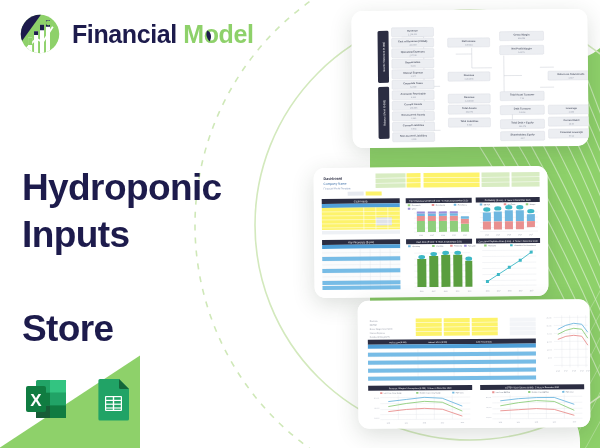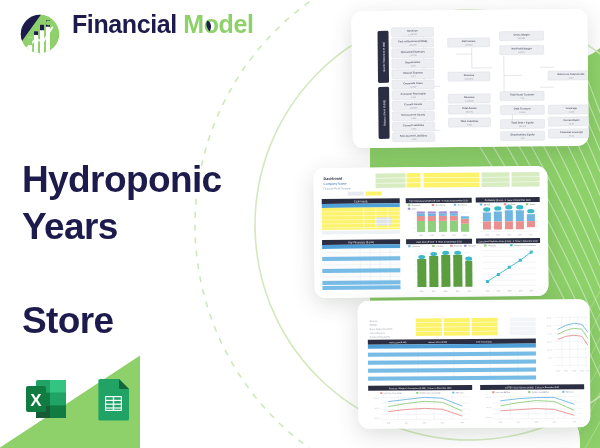--- a/index.html
+++ b/index.html
@@ -26,31 +26,31 @@
   }
   .green-wedge{
     position:absolute;left:-10px;bottom:-6px;width:150px;height:120px;
     background:#8ed16a;
   }
 
   
   .arcs{position:absolute;left:0;top:0;width:600px;height:448px;}
 
   
-  .logo{position:absolute;left:18px;top:12px;display:flex;align-items:flex-start;gap:10px;}
+  .logo{position:absolute;left:18px;top:12px;display:flex;align-items:center;gap:10px;}
   .logo-mark{width:44px;height:44px;flex:0 0 44px;}
   .logo-text{font-size:25px;font-weight:700;letter-spacing:-.4px;white-space:nowrap;line-height:1;}
   .lt-dark{color:#1d1b4c;}
   .lt-green{color:#8ed16a;}
   .logo-word{position:relative;display:inline-block;}
   .leaf-o{position:absolute;left:0;top:0;}
 
   
   .headline{
-    position:absolute;left:22px;top:132px;width:250px;
+    position:absolute;left:22px;top:140px;width:250px;
     font-size:37px;line-height:1.27;font-weight:700;color:#1d1b4c;
     letter-spacing:-.6px;
   }
 
   
   .filetypes{position:absolute;left:22px;top:375px;display:flex;gap:18px;}
   .ft{width:48px;height:48px;}
 
   
   .card{
@@ -129,21 +129,21 @@
     </svg>
     <div class="logo-text">
       <span class="lt-dark">Financial</span><span>&nbsp;</span><span class="logo-word"><span class="lt-green">Model</span><svg class="leaf-o" width="70" height="30" viewBox="0 0 70 30">
             <path d="M24.5 8.5 C 28.5 10.5 29 16 26.5 19.5 C 24 16.5 22 12 24.5 8.5 Z" fill="#1d1b4c"></path>
           </svg></span>
     </div>
   </div>
 
   <h1 class="headline">
     <span>Hydroponic</span><br>
-    <span>Years</span><br>
+    <span>Inputs</span><br>
     <br>
     <span>Store</span>
   </h1>
 
   <div class="filetypes">
     <svg class="ft" viewBox="0 0 48 48">
       <rect x="14" y="5" width="30" height="38" rx="1.5" fill="#21a366"></rect>
       <rect x="28" y="5" width="16" height="12.7" fill="#33c481"></rect>
       <rect x="28" y="17.7" width="16" height="12.7" fill="#21a366"></rect>
       <rect x="28" y="30.4" width="16" height="12.6" fill="#107c41"></rect>

